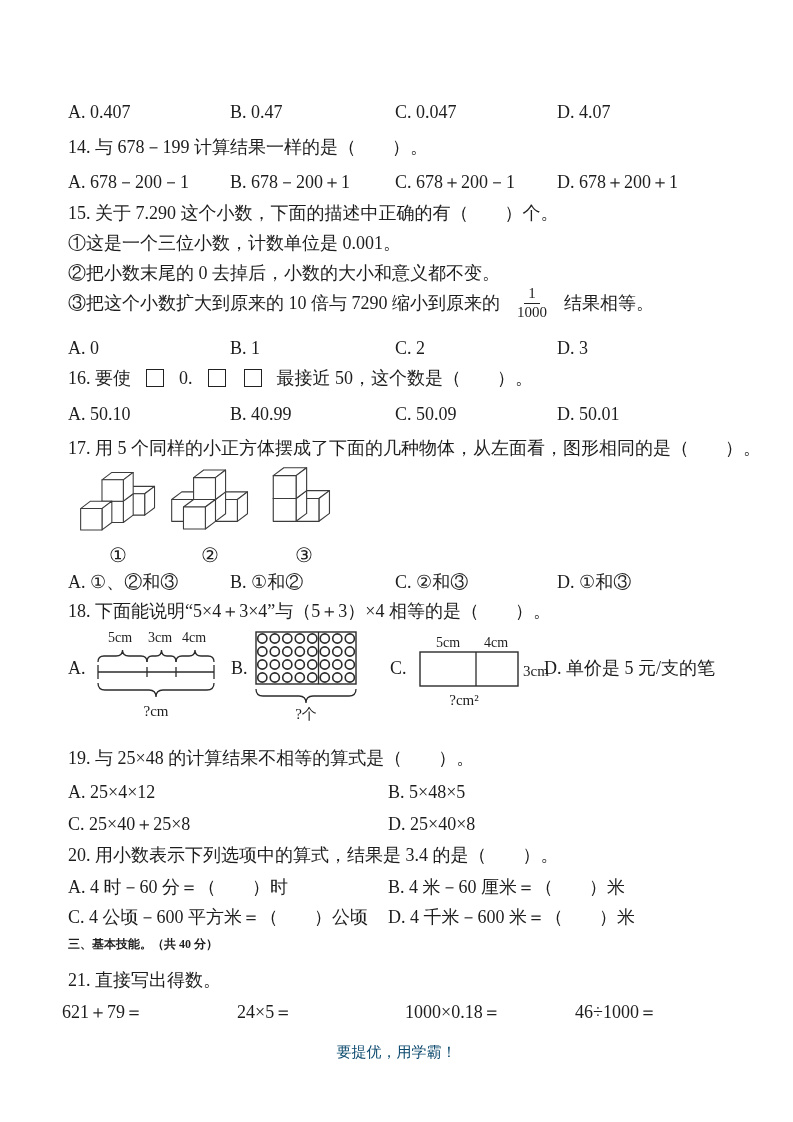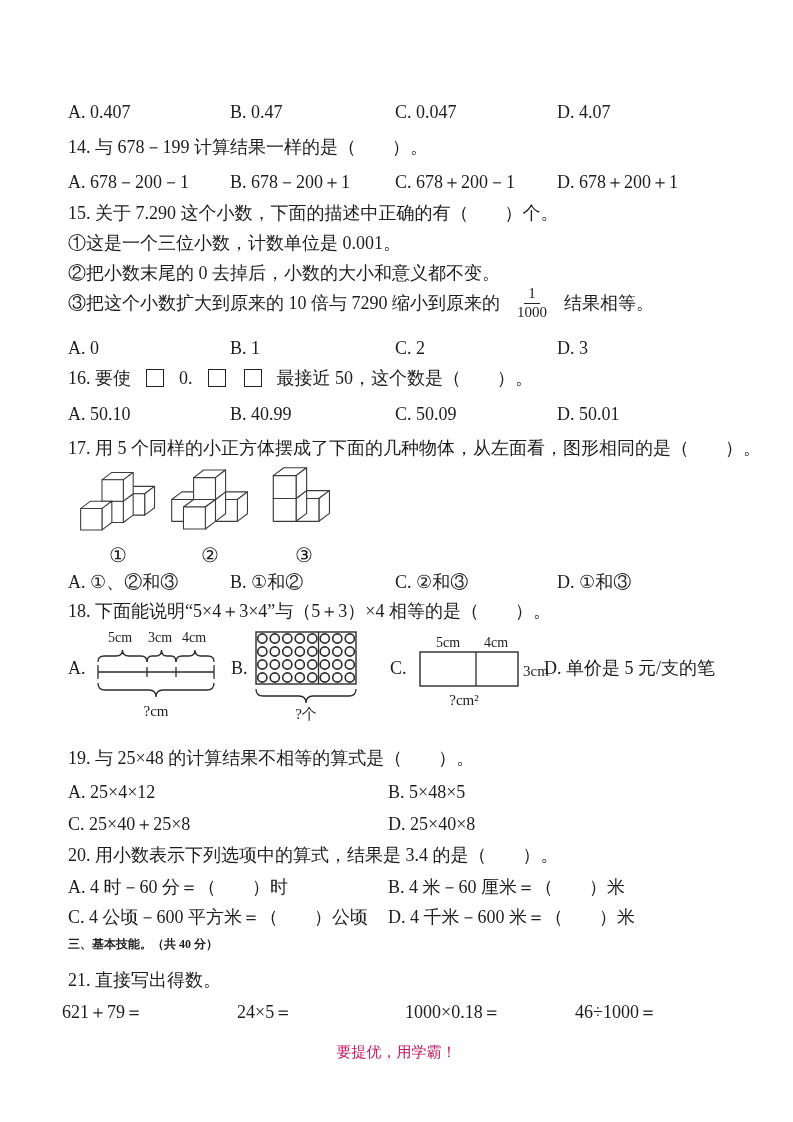--- a/index.html
+++ b/index.html
@@ -22,21 +22,21 @@
   .cubefig svg{display:block;margin:0 auto;}
   .figlabel{font-size:20px;line-height:22px;margin-top:3px;}
   .cube polygon,.cube rect{fill:#ffffff;stroke:#3c3c3c;stroke-width:1.3;stroke-linejoin:round;}
   .diagrow{position:absolute;left:68px;top:628px;width:705px;height:100px;}
   .diagrow .lbl{position:absolute;font-size:18px;}
   .diag path,.diag line{fill:none;stroke:#2b2b2b;stroke-width:1.3;}
   .diag rect{fill:#fff;stroke:#2b2b2b;stroke-width:1.4;}
   .diag circle{fill:#fff;stroke:#2b2b2b;stroke-width:1.6;}
   .diag text{fill:#1d1d1d;font-family:"Liberation Serif","DejaVu Serif",serif;}
   .footer{position:absolute;top:1040px;left:0;width:100%;text-align:center;
-          font-size:15px;color:#be185d;}
+          font-size:15px;color:#0c4a6e;}
 </style>
 </head>
 <body>
 
 <div id="page">
 
   <div class="row opts4" style="top:100px">
     <span>A. 0.407</span>
     <span>B. 0.47</span>
     <span>C. 0.047</span>

